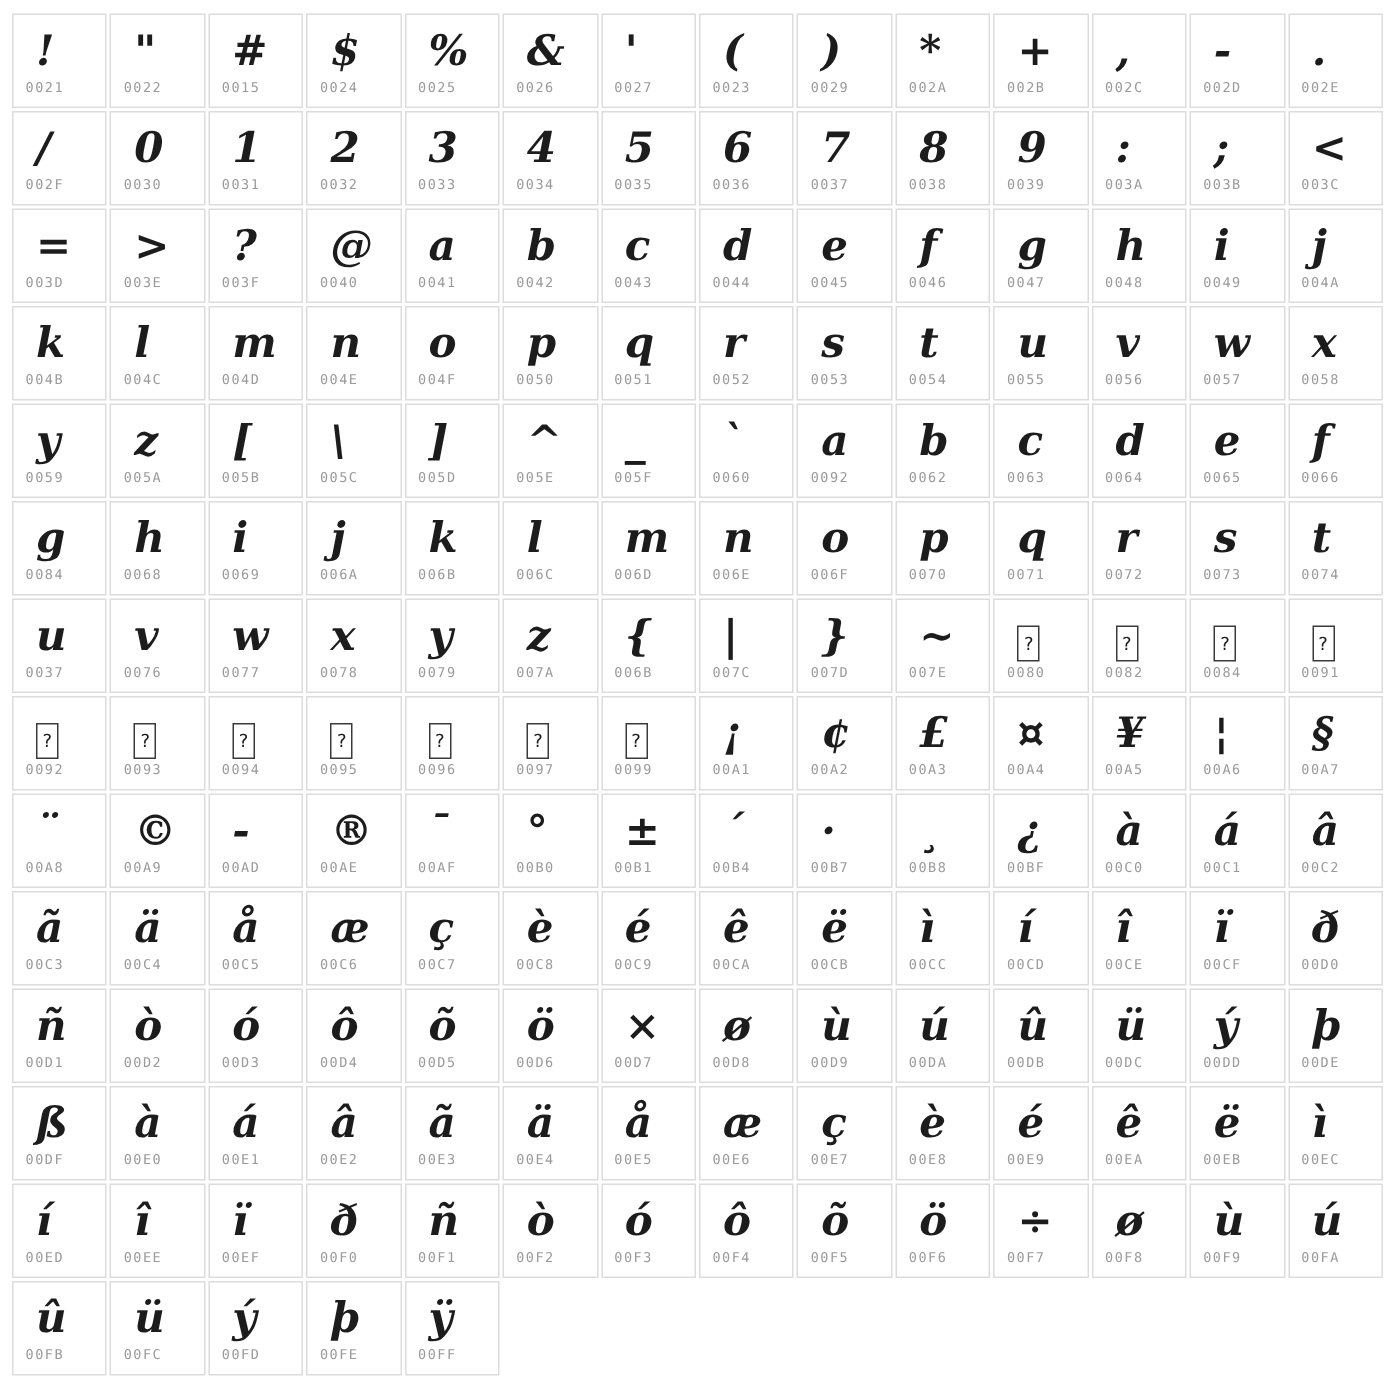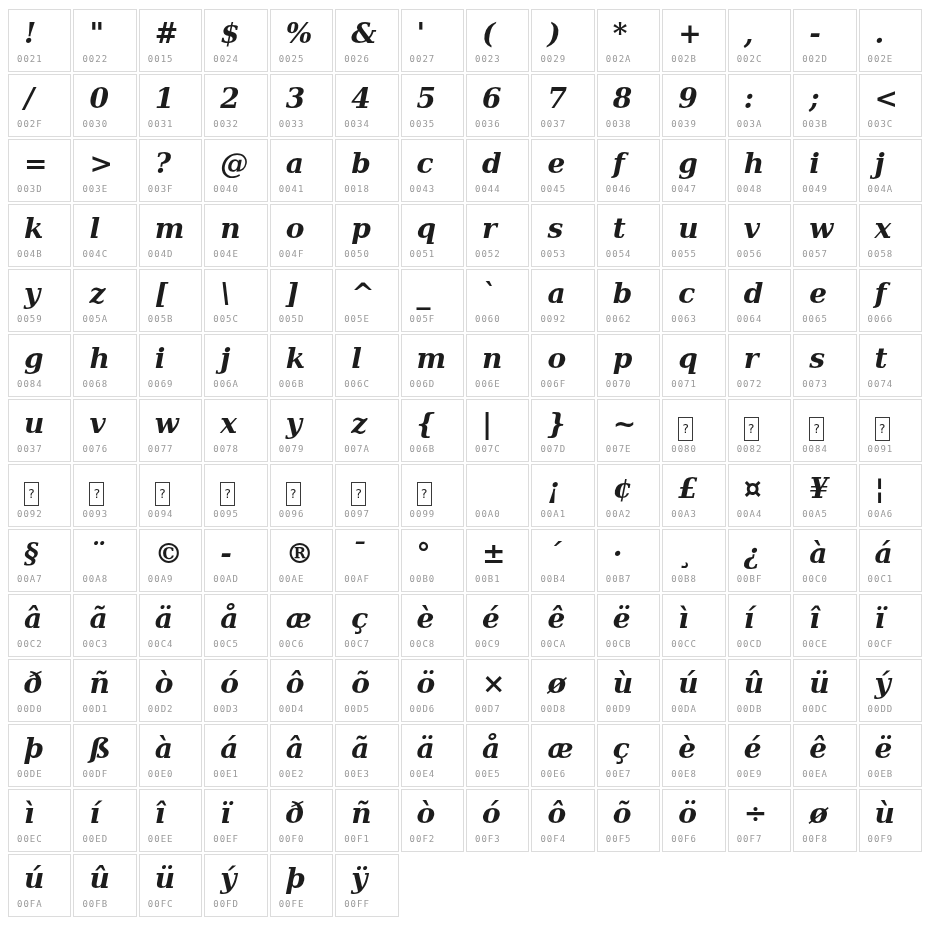--- a/index.html
+++ b/index.html
@@ -195,21 +195,21 @@
     <div class="cell">
       <div class="glyph">@</div>
       <div class="code">0040</div>
     </div>
     <div class="cell">
       <div class="glyph">A</div>
       <div class="code">0041</div>
     </div>
     <div class="cell">
       <div class="glyph">B</div>
-      <div class="code">0018</div>
+      <div class="code">0042</div>
     </div>
     <div class="cell">
       <div class="glyph">C</div>
       <div class="code">0043</div>
     </div>
     <div class="cell">
       <div class="glyph">D</div>
       <div class="code">0044</div>
     </div>
     <div class="cell">
@@ -480,24 +480,20 @@
       <div class="glyph"><span class="notdef">?</span></div>
       <div class="code">0096</div>
     </div>
     <div class="cell">
       <div class="glyph"><span class="notdef">?</span></div>
       <div class="code">0097</div>
     </div>
     <div class="cell">
       <div class="glyph"><span class="notdef">?</span></div>
       <div class="code">0099</div>
-    </div>
-    <div class="cell">
-      <div class="glyph"></div>
-      <div class="code">00A0</div>
     </div>
     <div class="cell">
       <div class="glyph">¡</div>
       <div class="code">00A1</div>
     </div>
     <div class="cell">
       <div class="glyph">¢</div>
       <div class="code">00A2</div>
     </div>
     <div class="cell">

